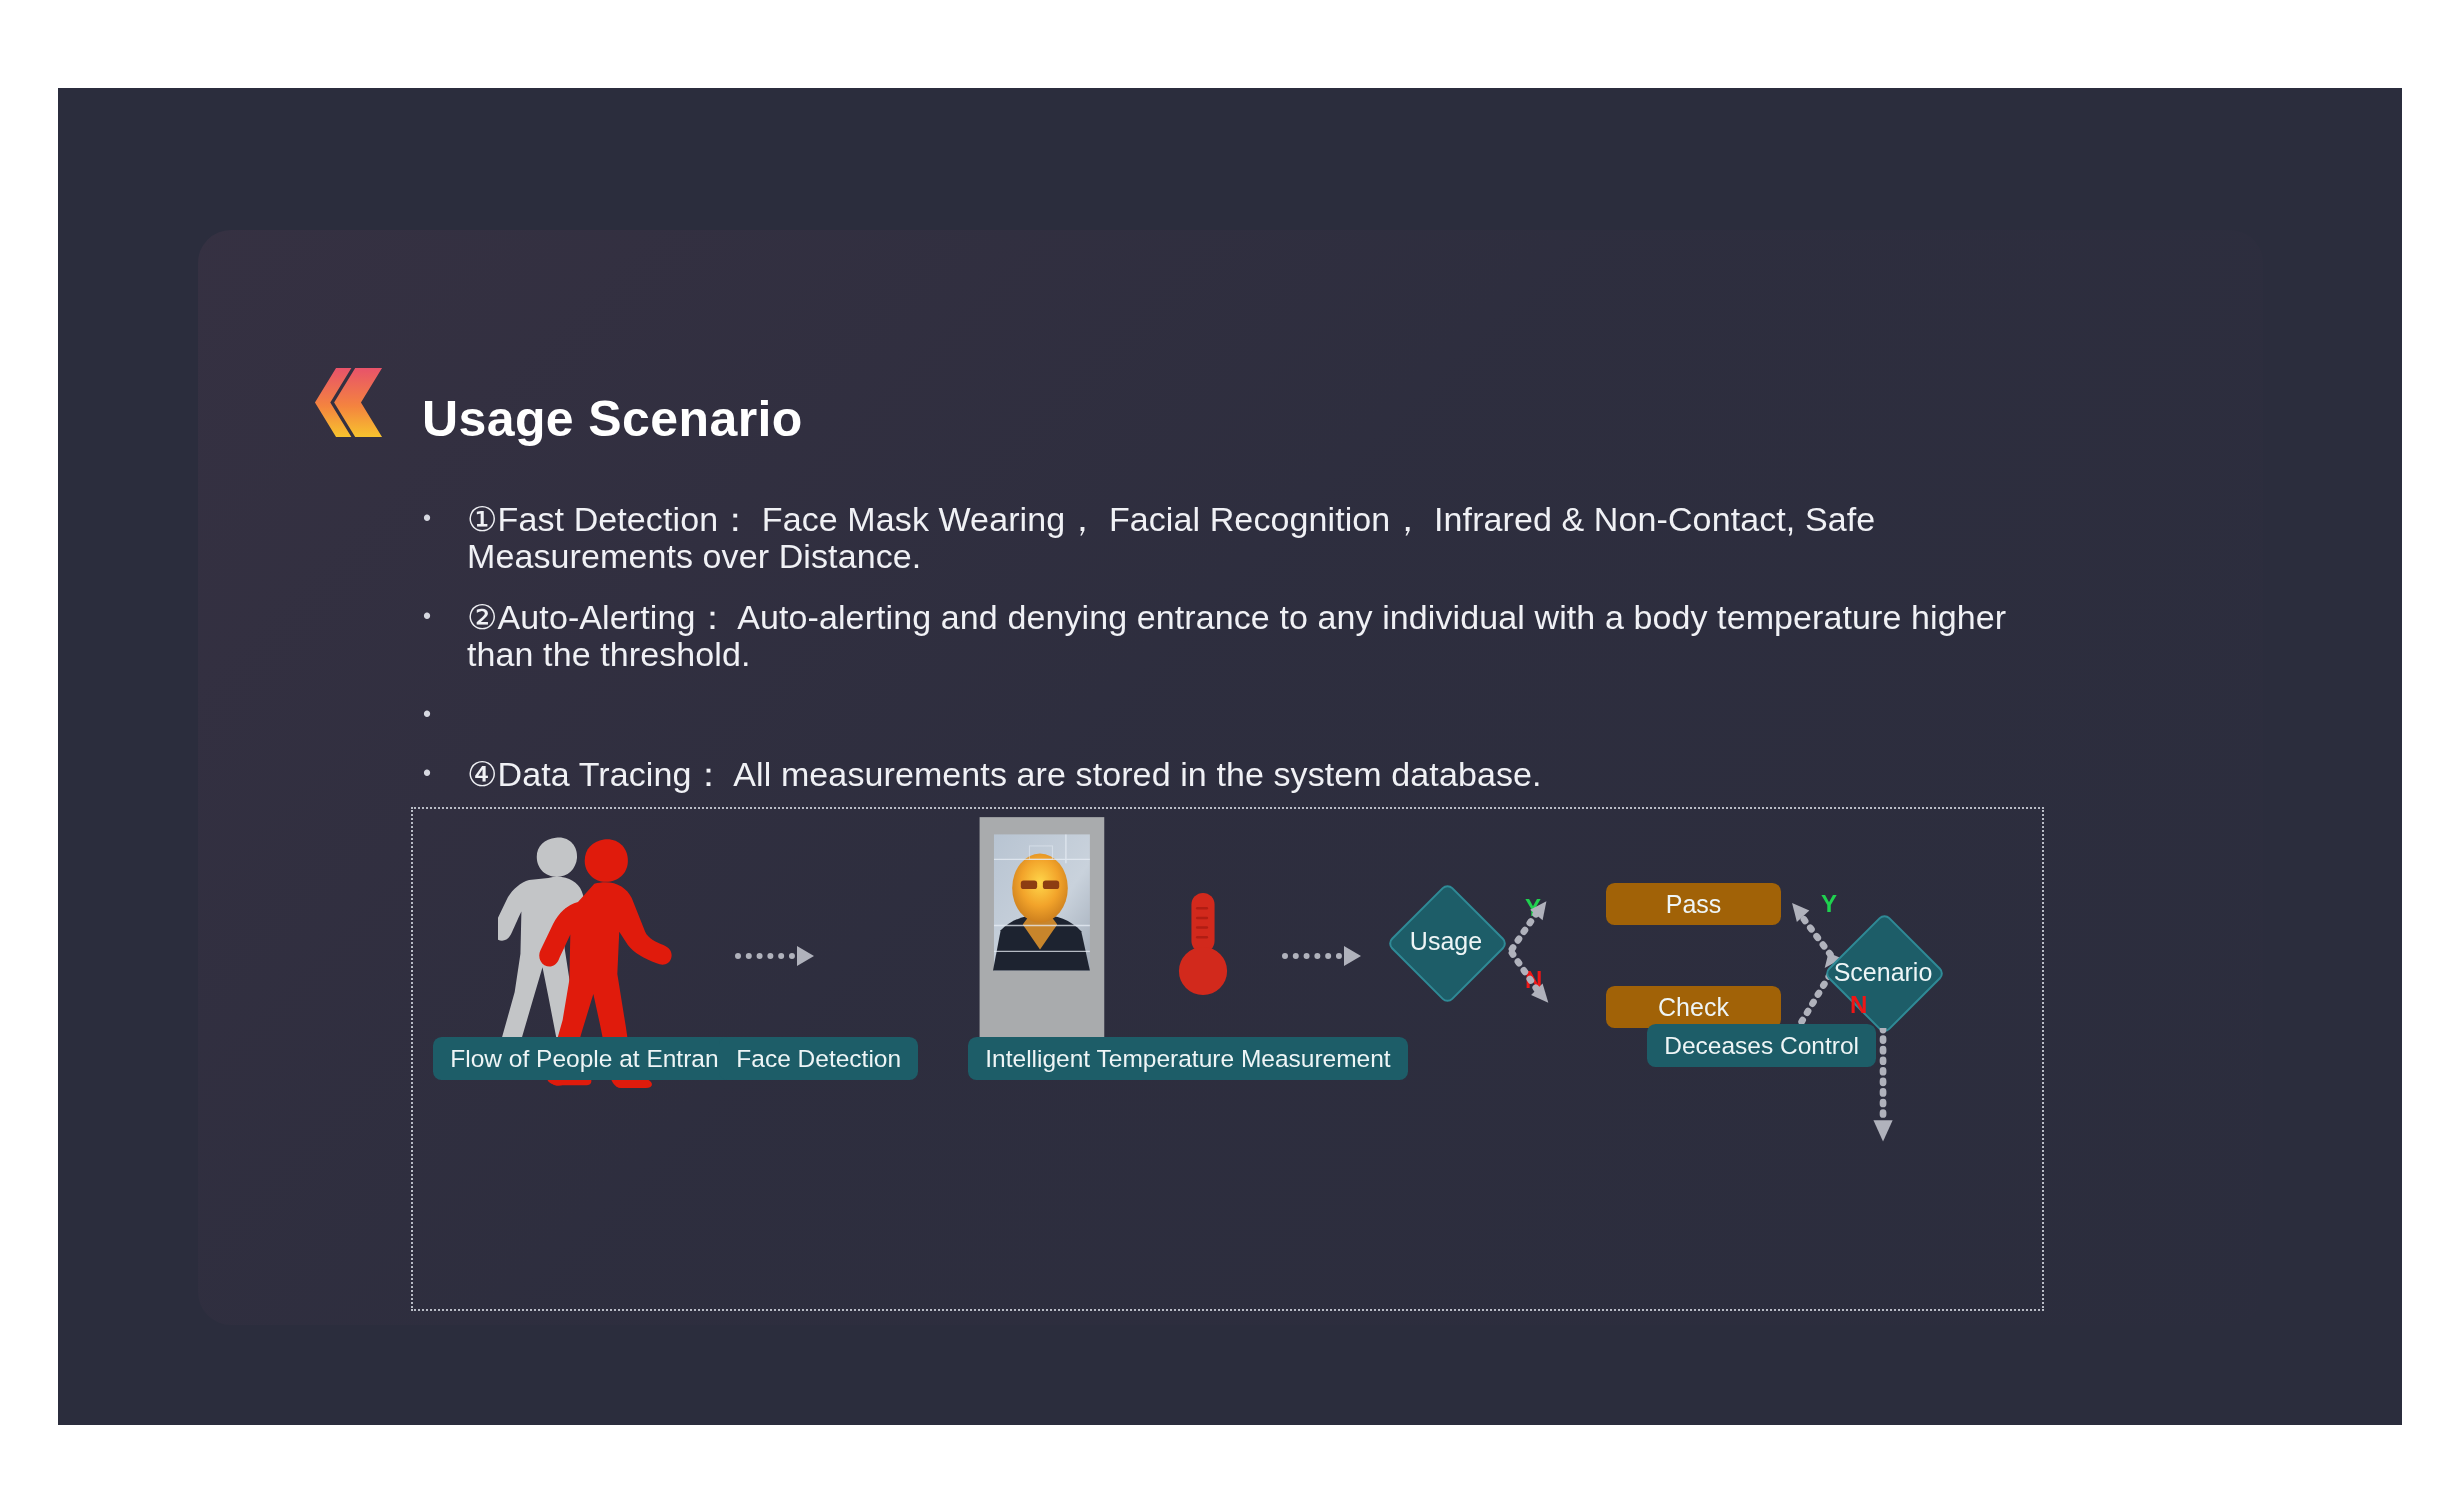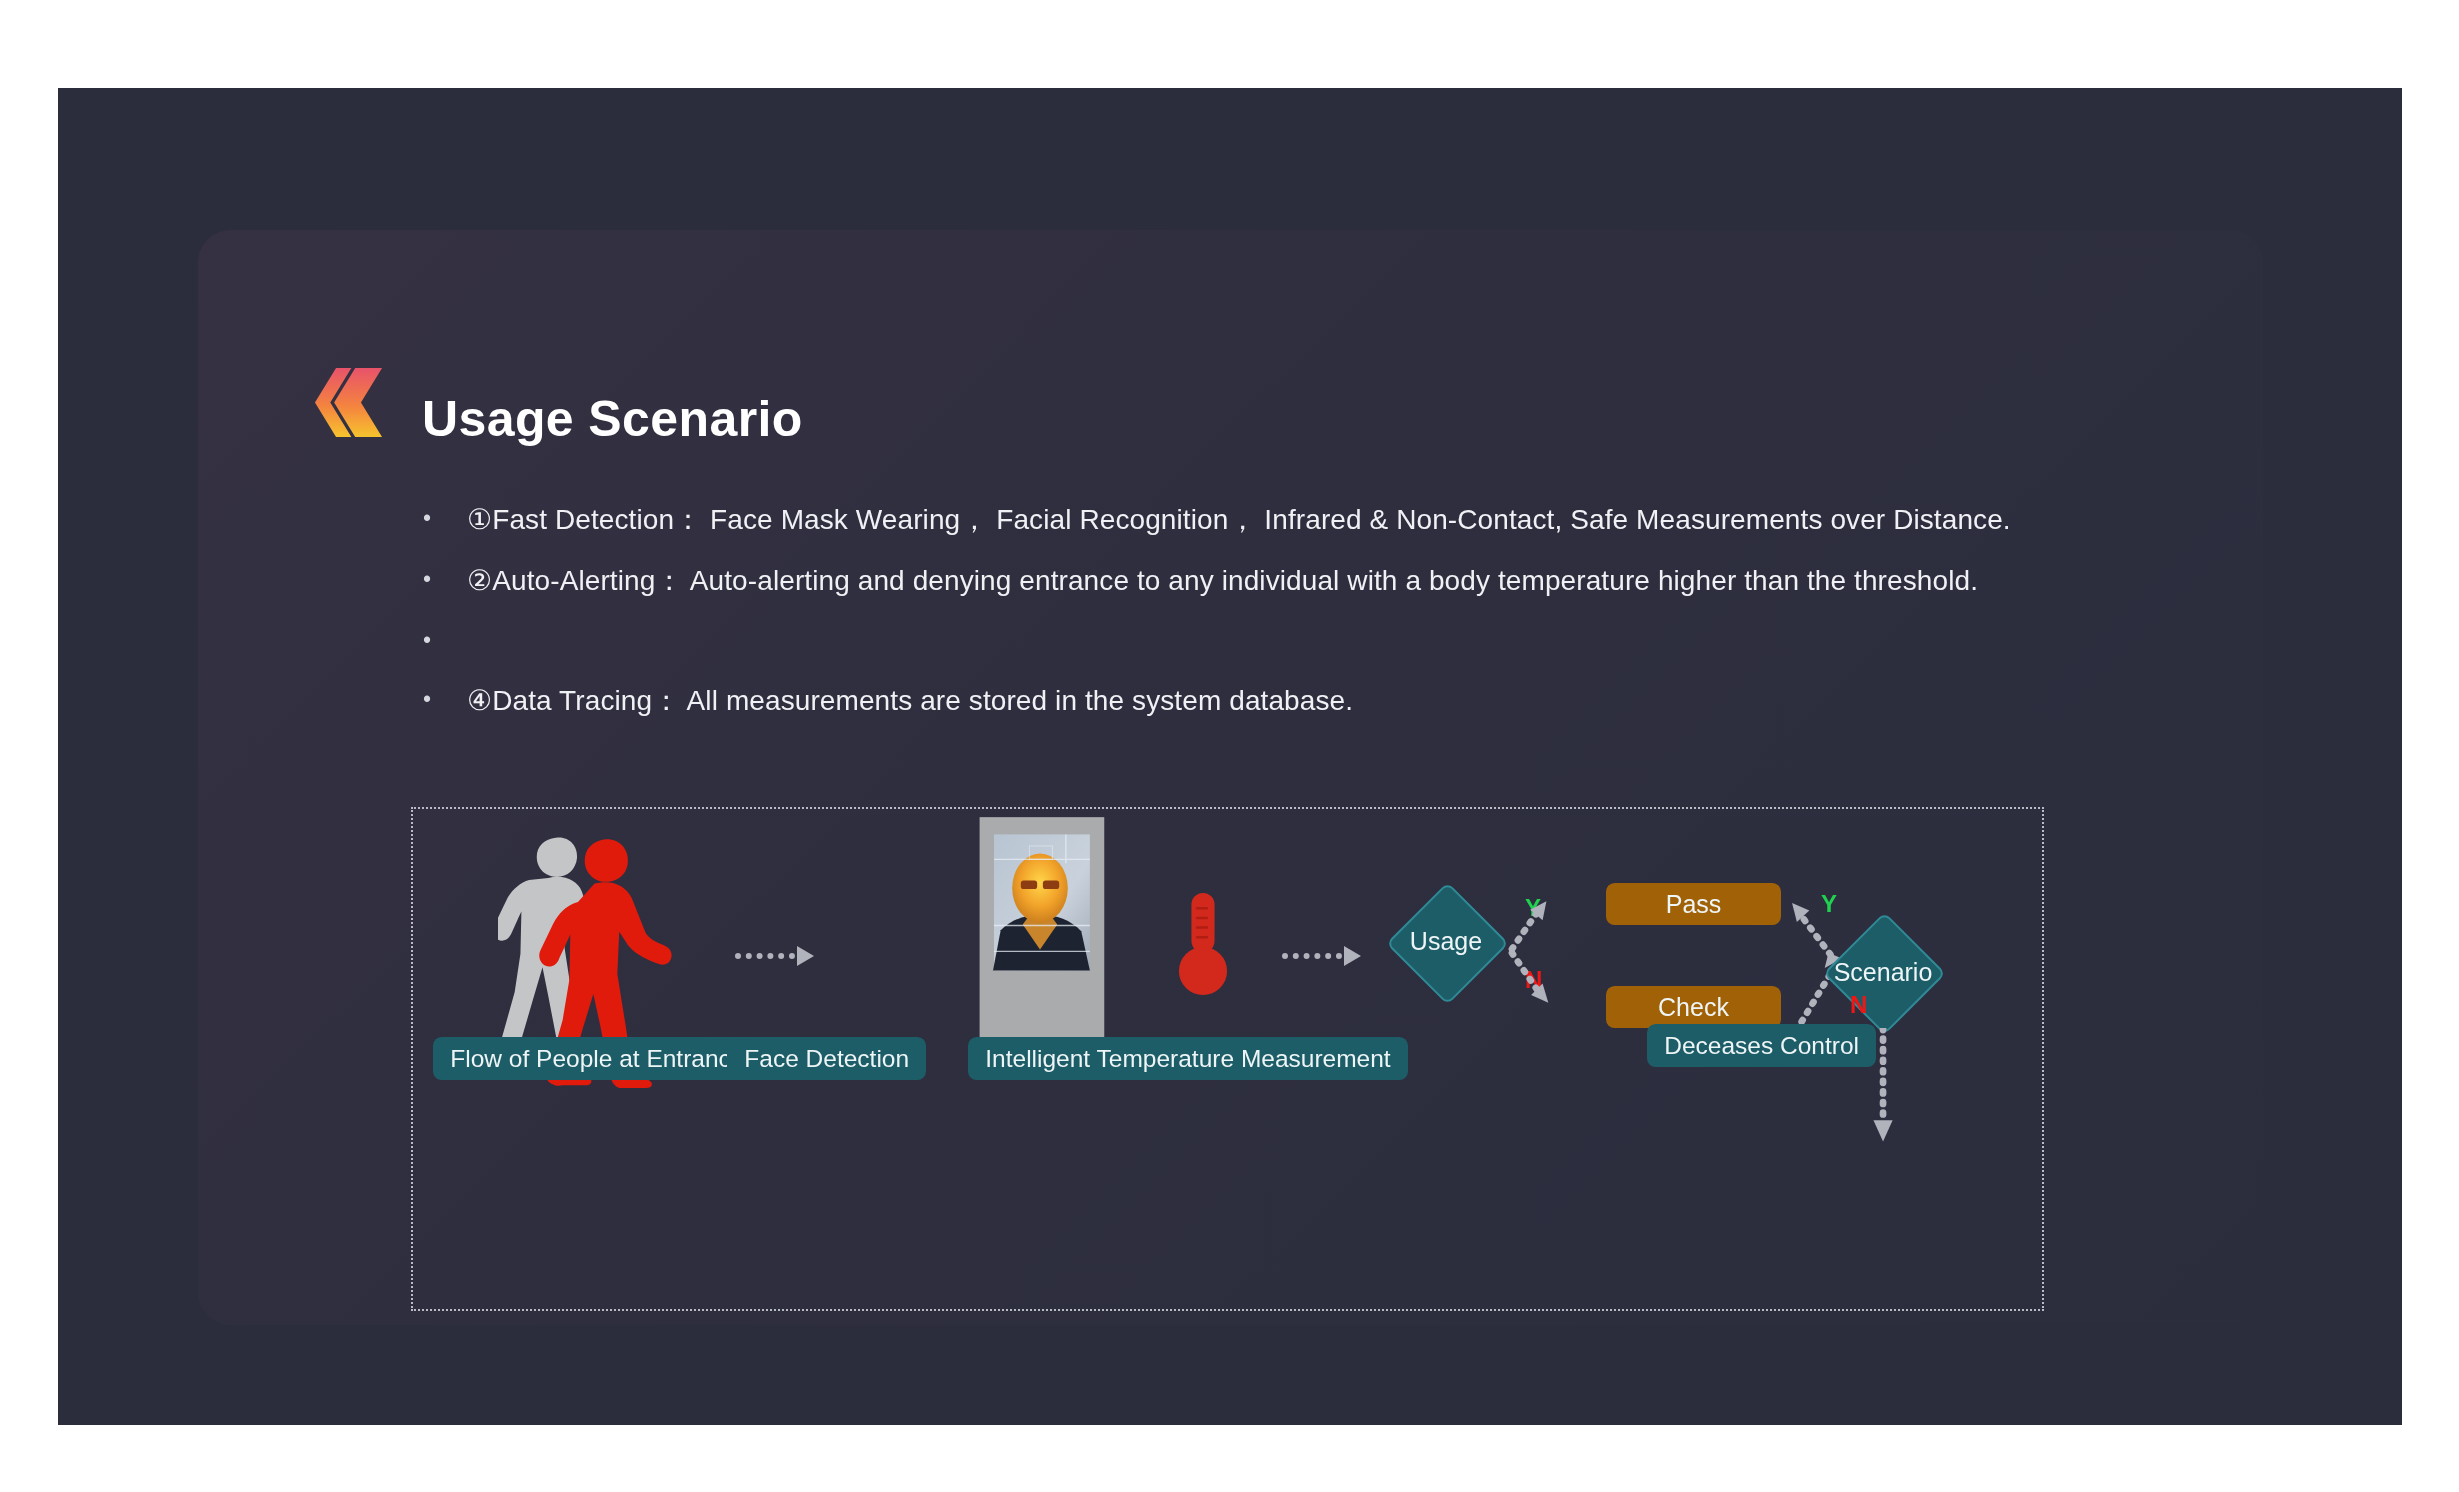--- a/index.html
+++ b/index.html
@@ -20,21 +20,21 @@
 
   
   #header{position:absolute;left:255px;top:269px;display:flex;align-items:center;gap:38px;}
   #chev-logo{width:71px;height:69px;display:block;}
   #page-title{color:#ffffff;font-size:50px;font-weight:bold;letter-spacing:0.4px;white-space:nowrap;margin-top:33px;}
 
   
   #bullets{position:absolute;left:365px;top:413px;width:1652px;}
   .bullet-row{display:flex;align-items:flex-start;margin-bottom:24px;}
   .bullet-dot{color:#d6d8e0;font-size:23px;line-height:35px;width:44px;flex:0 0 44px;text-align:left;}
-  .bullet-text{color:#f0f1f5;font-size:28px;line-height:37px;letter-spacing:0.1px;}
+  .bullet-text{color:#f0f1f5;font-size:34px;line-height:37px;letter-spacing:0.1px;}
 
   
   #diagram{
     position:absolute;left:353px;top:719px;width:1633px;height:504px;
     border:2.9px dotted #b9bcc6;
     box-sizing:border-box;
   }
   .dnode{position:absolute;}
 
   
@@ -230,20 +230,20 @@
     <div class="diamond" style="left:1428px;top:121px;"></div>
     <div class="diamond-label" style="left:1393px;top:146px;width:154px;height:35px;">Scenario</div>
 
     <div class="yn n" style="left:1437px;top:182px;">N</div>
     <svg style="position:absolute;left:1447px;top:219px;width:48px;height:125px;" viewBox="0 0 50 130">
       <path d="M24 0 L24 96" stroke="#b0b2bc" stroke-width="7" stroke-dasharray="2 9" stroke-linecap="round" fill="none"></path>
       <polygon points="14,96 34,96 24,118" fill="#b0b2bc"></polygon>
     </svg>
 
     <div class="chip" style="left:20px;top:228px;">Flow of People at Entrances</div>
-    <div class="chip" style="left:314px;top:228px;">Face Detection</div>
+    <div class="chip" style="left:306px;top:228px;">Face Detection</div>
     <div class="chip" style="left:555px;top:228px;text-align:center;">Intelligent Temperature Measurement</div>
     <div class="chip" style="left:1234px;top:215px;">Deceases Control</div>
 
   </div>
 
 </div>
 
 
 </body></html>

